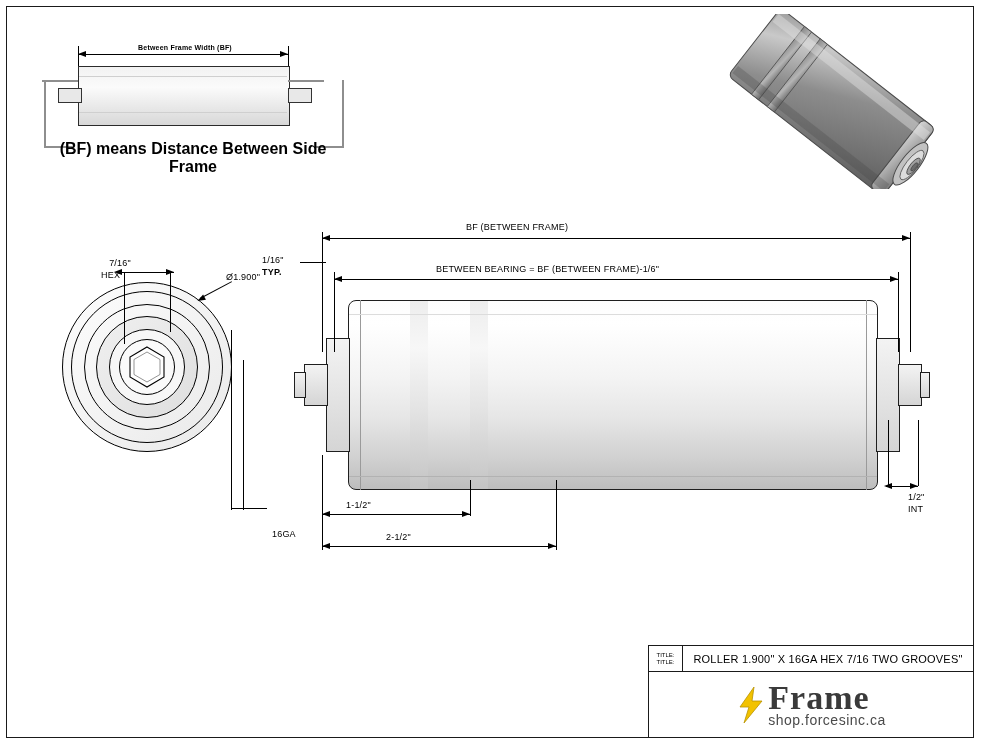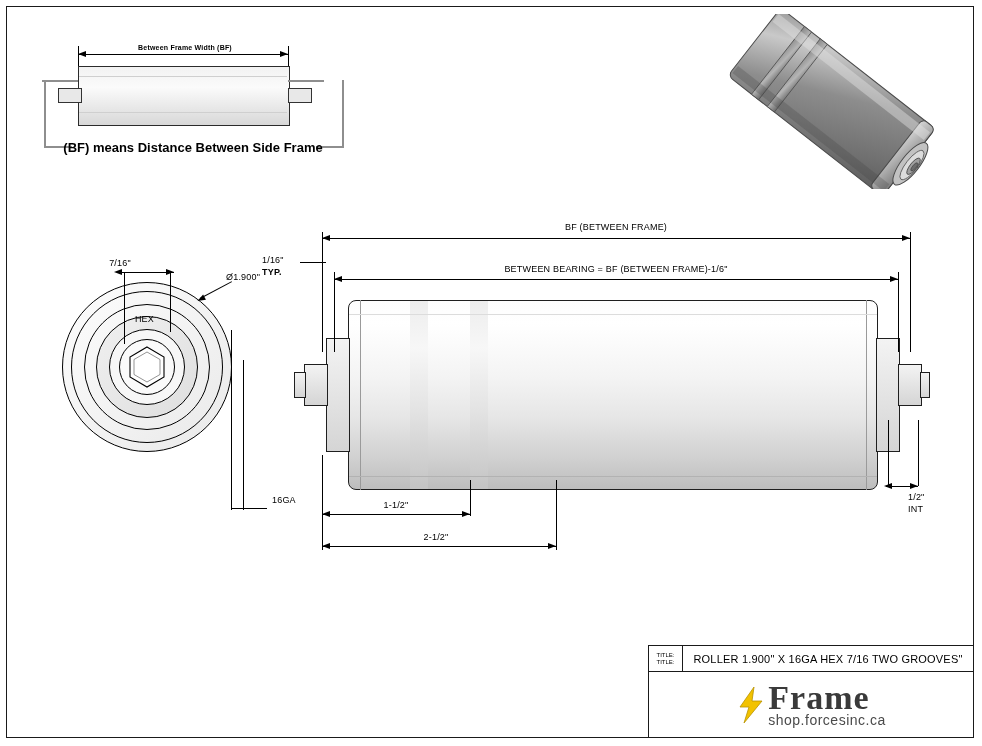--- a/index.html
+++ b/index.html
@@ -29,21 +29,21 @@
   .txt {
     position: absolute;
     color: #000000;
     white-space: nowrap;
     font-size: 11px;
     letter-spacing: 0.2px;
   }
   .txt.small { font-size: 9px; }
   .txt.tiny { font-size: 7px; }
   .txt.bold { font-weight: bold; }
-  .center { text-align: center; }
+  .center { text-align: left; }
 
   
   .h-line {
     position: absolute;
     height: 0;
     border-top: 1px solid #000;
   }
   .v-line {
     position: absolute;
     width: 0;
@@ -99,21 +99,21 @@
     height: 66px;
     border-left: 2px solid #8e8e8e;
     border-bottom: 2px solid #8e8e8e;
   }
   #bf-ref .caption {
     position: absolute;
     left: 0;
     top: 120px;
     width: 310px;
     text-align: center;
-    font-size: 13px;
+    font-size: 16px;
     font-weight: bold;
   }
 
   
   #iso {
     position: absolute;
     left: 700px;
     top: 14px;
     width: 260px;
     height: 175px;
@@ -321,30 +321,30 @@
       <polygon points="23,8 36,15.5 36,30.5 23,38 10,30.5 10,15.5" fill="none" stroke="#666" stroke-width="0.7"></polygon>
     </svg>
   </div>
 
   <div class="h-line" style="left:118px; top:272px; width:56px;"></div>
   <div class="arrow left" style="left:114px; top:269px;"></div>
   <div class="arrow right" style="left:166px; top:269px;"></div>
   <div class="v-line" style="left:124px; top:272px; height:72px; border-left-style:solid;"></div>
   <div class="v-line" style="left:170px; top:272px; height:60px;"></div>
   <div class="txt small" style="left:90px; top:258px; width:60px; text-align:center;">7/16"</div>
-  <div class="txt small" style="left:94px; top:270px; width:60px; text-align:right;margin-top:44px;">HEX</div>
+  <div class="txt small" style="left:101px; top:270px; width:60px; text-align:left;">HEX</div>
 
   <div class="h-line" style="left:200px; top:298px; width:36px; transform:rotate(-28deg); transform-origin:left center;"></div>
   <div class="arrow left" style="left:197px; top:296px; transform:rotate(-28deg);"></div>
   <div class="txt small" style="left:226px; top:272px;">Ø1.900"</div>
 
   <div class="v-line" style="left:231px; top:330px; height:180px;"></div>
   <div class="v-line" style="left:243px; top:360px; height:150px;"></div>
   <div class="h-line" style="left:231px; top:508px; width:36px;"></div>
-  <div class="txt small" style="left:272px; top:495px;">16GA</div>
+  <div class="txt small" style="left:272px; top:529px;">16GA</div>
 
   <div id="sideview">
 
     <div class="tube" style="left:58px; top:20px; width:530px; height:190px; border-radius:8px;"></div>
 
     <div class="groove" style="left:120px; top:20px; width:18px; height:190px;"></div>
 
     <div class="groove" style="left:180px; top:20px; width:18px; height:190px;"></div>
 
     <div class="v-line" style="left:70px; top:20px; height:190px; border-left-color:#9a9a9a;"></div>

